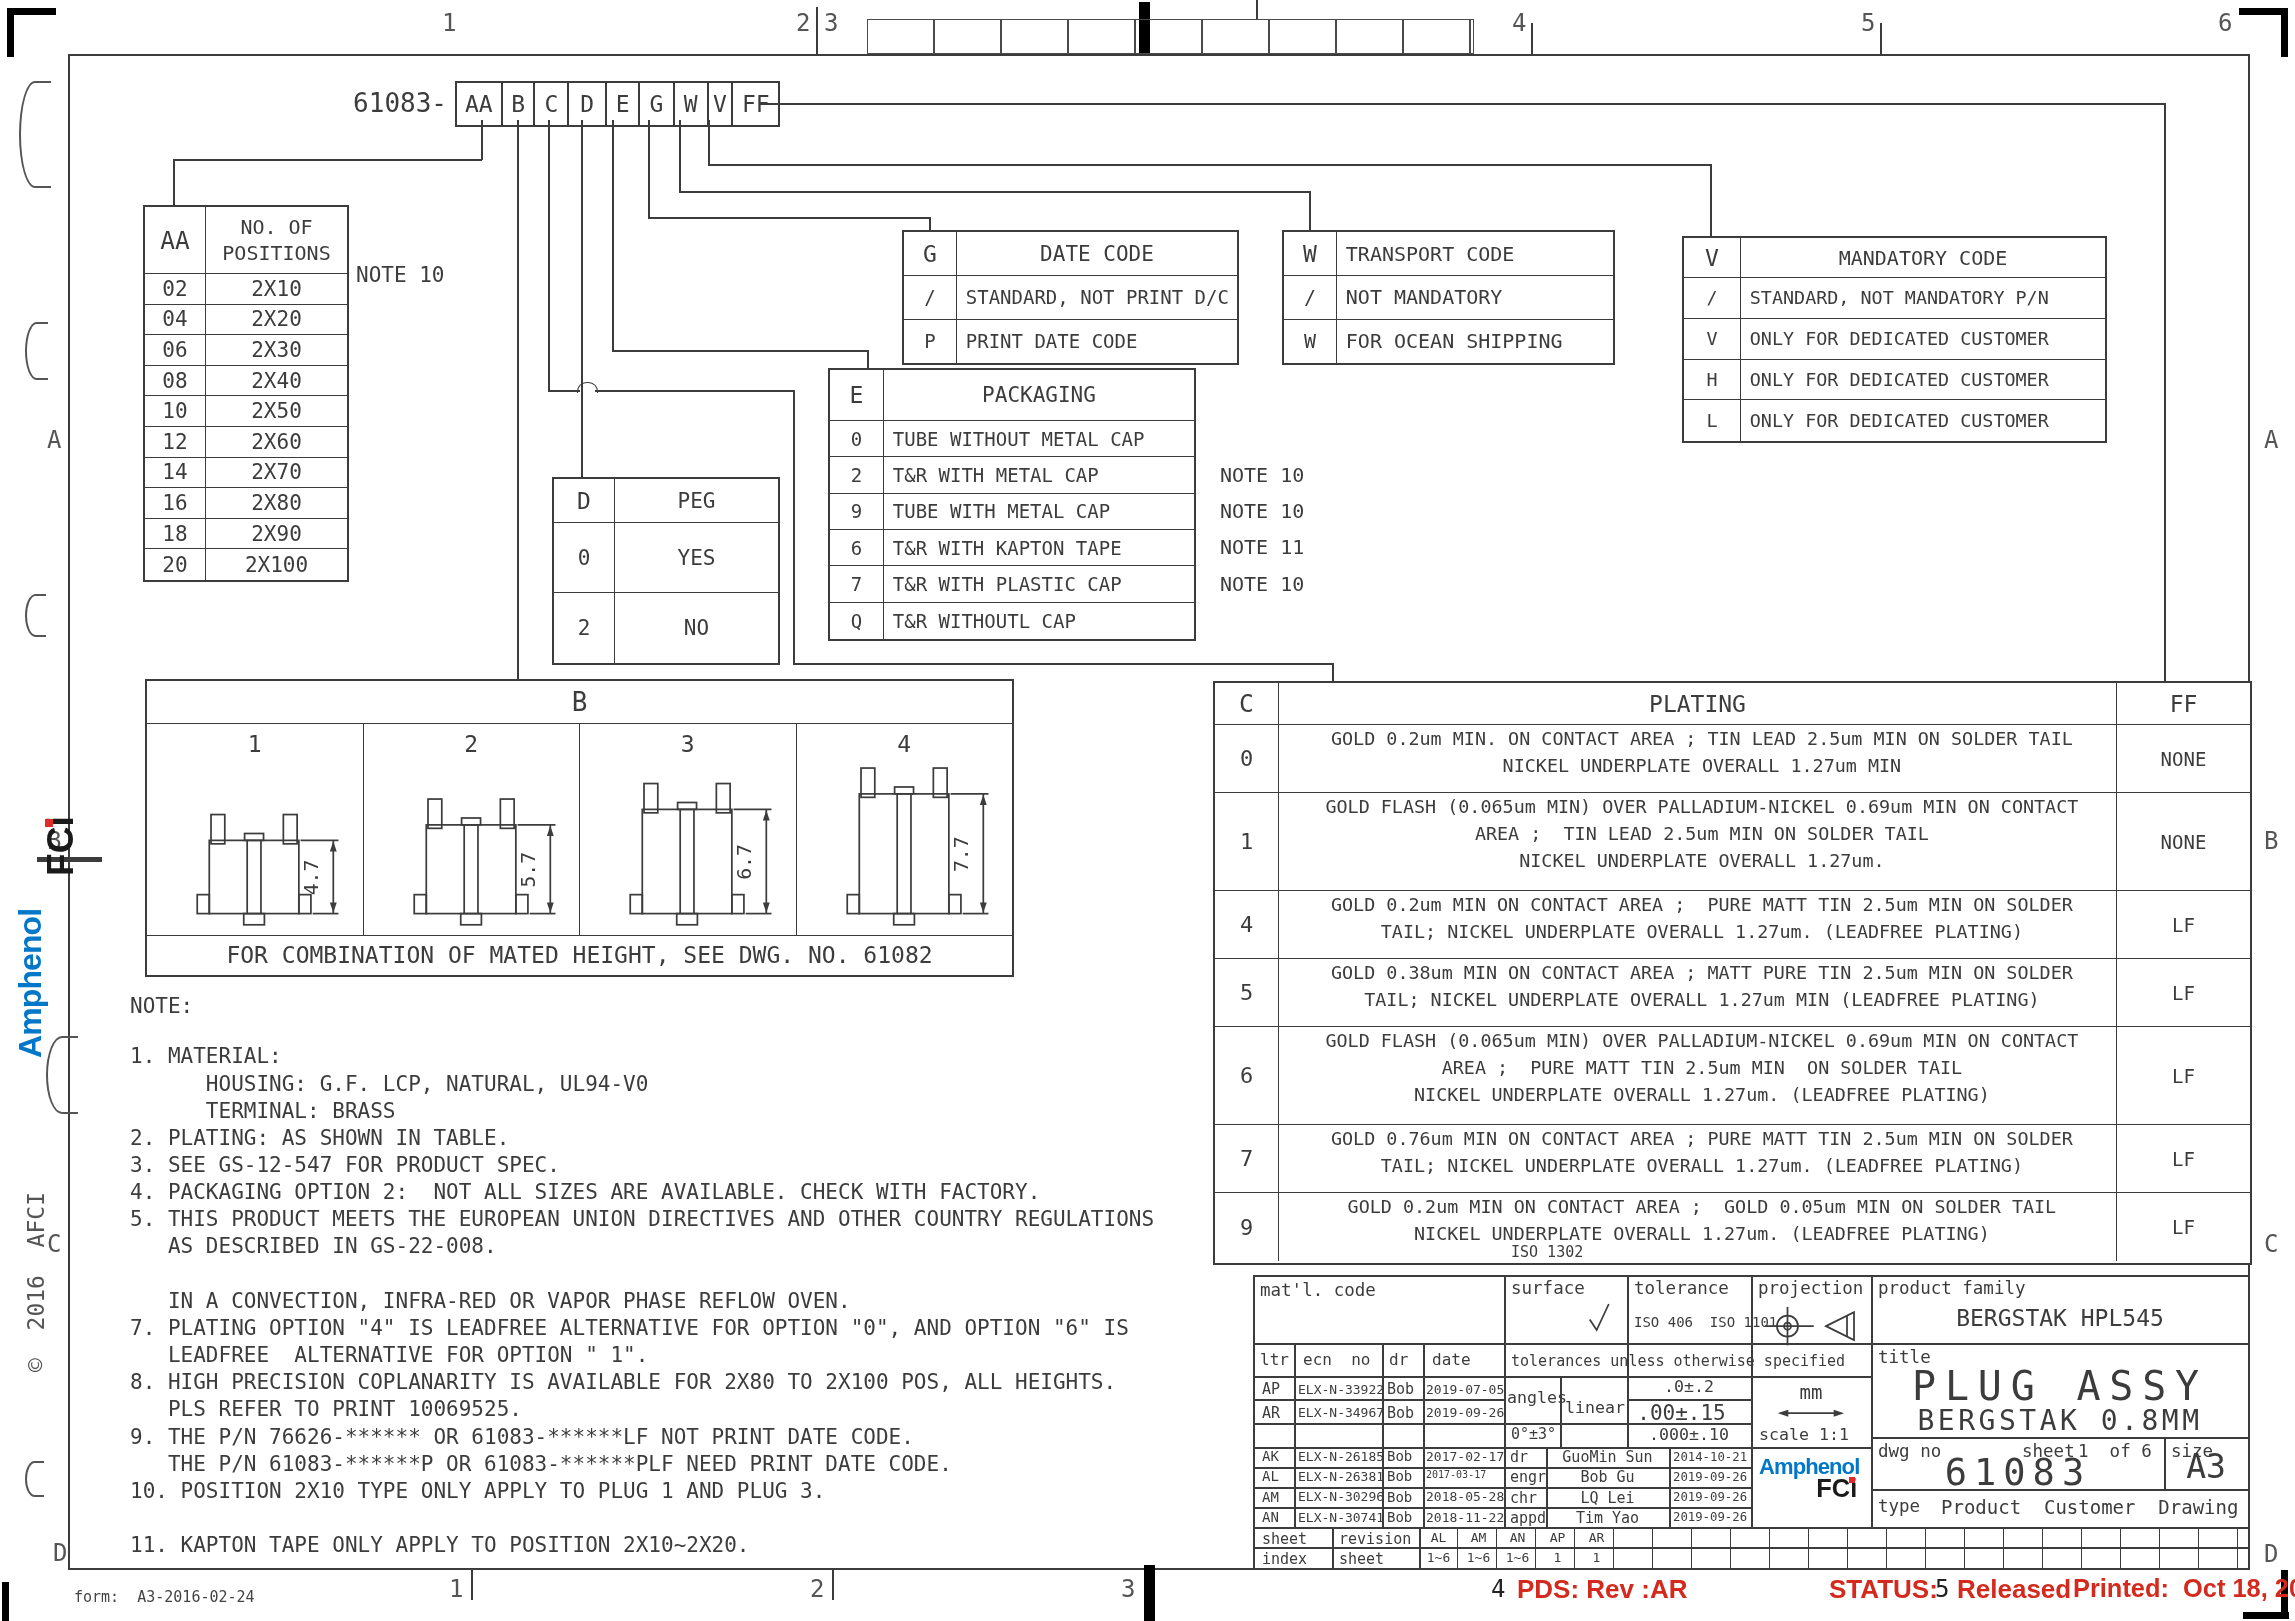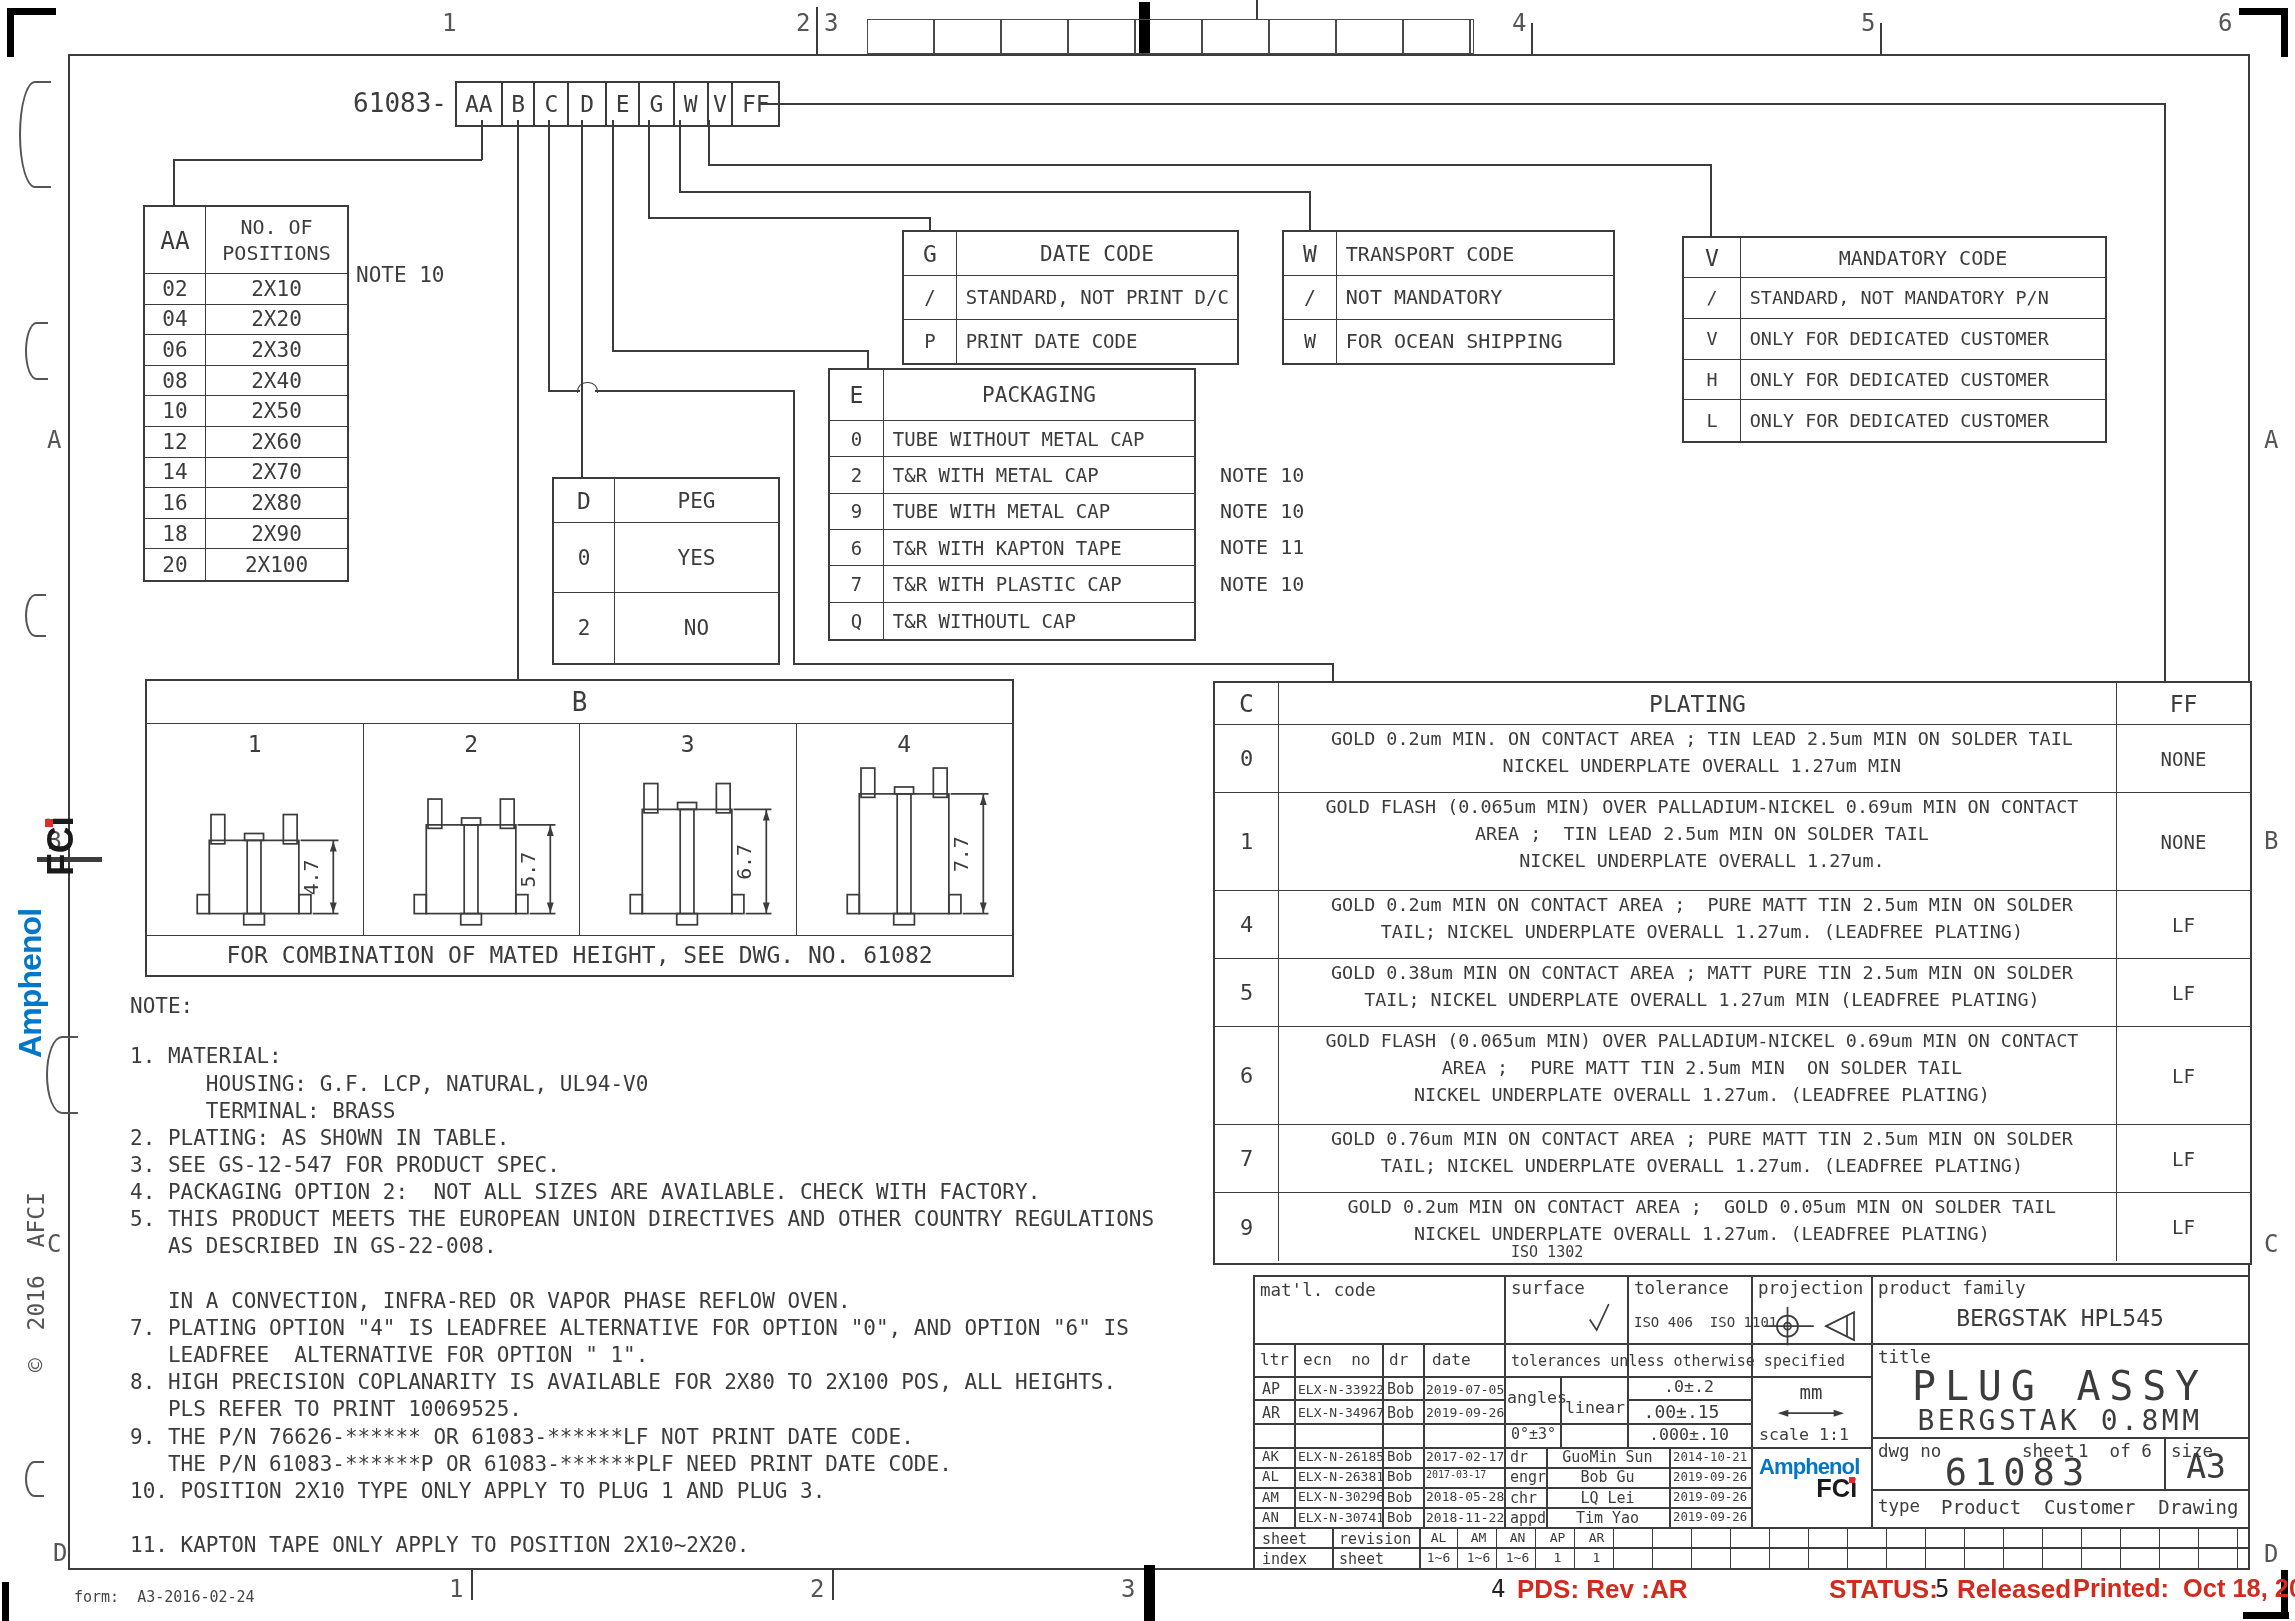--- a/index.html
+++ b/index.html
@@ -452,21 +452,21 @@
   <div class="t" style="left:1387px;top:1380px;font-size:15px">Bob</div>
   <div class="t" style="left:1426px;top:1382px;font-size:13px">2019-07-05</div>
   <div class="t" style="left:1262px;top:1404px;font-size:15px">AR</div>
   <div class="t" style="left:1298px;top:1405px;font-size:13px">ELX-N-34967</div>
   <div class="t" style="left:1387px;top:1404px;font-size:15px">Bob</div>
   <div class="t" style="left:1426px;top:1405px;font-size:13px">2019-09-26</div>
 
   <div class="t" style="left:1507px;top:1388px;font-size:16.6px">angles</div>
   <div class="t" style="left:1565px;top:1398px;font-size:16.6px">linear</div>
   <div class="a ctr" style="left:1627px;top:1377px;width:124px;font-size:16.6px">.0±.2</div>
-  <div class="a ctr" style="left:1627px;top:1401px;width:109px;font-size:18px">.00±.15</div>
+  <div class="a ctr" style="left:1627px;top:1401px;width:109px;font-size:21px">.00±.15</div>
   <div class="a ctr" style="left:1627px;top:1425px;width:124px;font-size:16.6px">.000±.10</div>
   <div class="t" style="left:1511px;top:1425px;font-size:15px">0°±3°</div>
   <div class="a ctr" style="left:1751px;top:1381px;width:120px;font-size:19px">mm</div>
   <svg class="sym" style="left:1777px;top:1407px" width="68" height="12.3" viewBox="0 0 78 14">
     <line class="s" x1="6" y1="7" x2="72" y2="7"></line>
     <polygon points="1,7 13,3 13,11" fill="#3c3c3c"></polygon>
     <polygon points="77,7 65,3 65,11" fill="#3c3c3c"></polygon>
   </svg>
   <div class="t" style="left:1759px;top:1425px;font-size:16.6px">scale 1:1</div>
 

